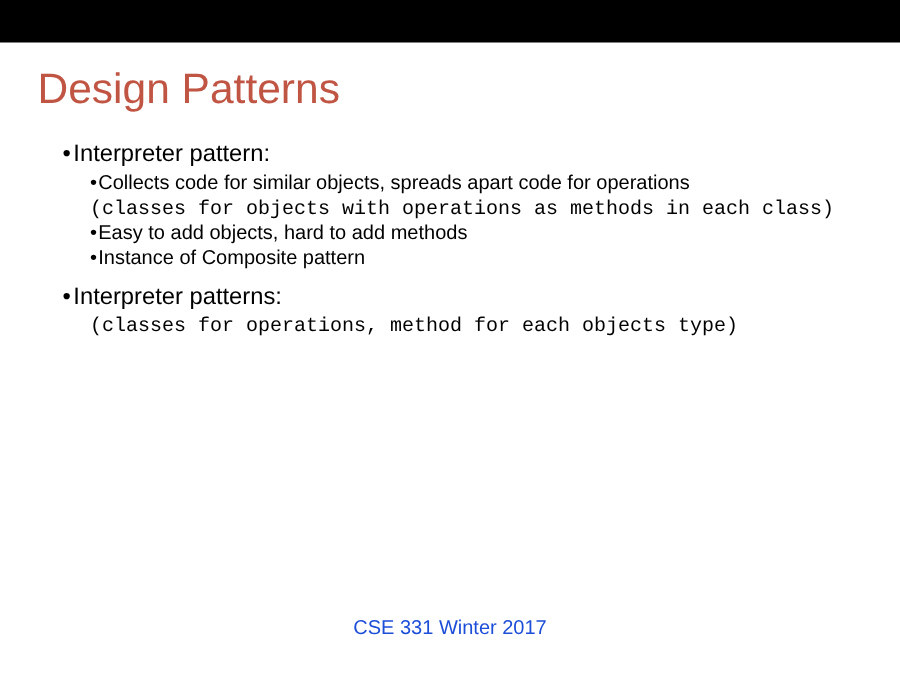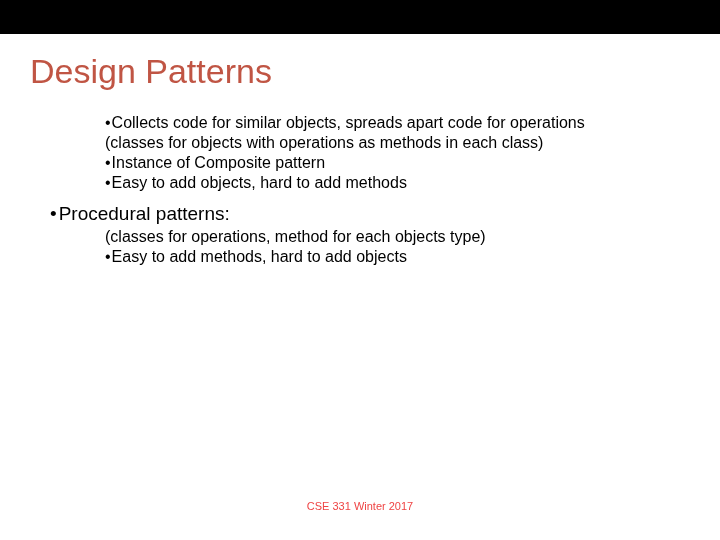--- a/index.html
+++ b/index.html
@@ -32,61 +32,62 @@
     color: #000000;
     font-size: 19px;
     margin-left: 20px;
     margin-bottom: 2px;
   }
   .topic::before {
     content: "•";
     margin-right: 2px;
   }
   .sub-list {
-    margin-left: 75px;
+    margin-left: 42px;
     margin-bottom: 10px;
   }
   .sub-item {
     color: #000000;
     font-size: 16px;
     line-height: 1.25;
   }
   .sub-item .bullet {
     margin-right: 1px;
   }
   .continuation {
     color: #000000;
     font-size: 16px;
     line-height: 1.25;
+    font-family: Liberation Mono, monospace;
   }
   .footer {
     position: absolute;
     bottom: 28px;
     left: 0;
     width: 100%;
     text-align: center;
-    color: #ef4444;
-    font-size: 11px;
+    color: #1d4ed8;
+    font-size: 16px;
   }
 </style>
 </head>
 <body>
 
 <div class="top-bar"></div>
 
 <div class="content">
   <h1 class="title">Design Patterns</h1>
 
+  <div class="topic">Interpreter pattern:</div>
   <div class="sub-list">
     <div class="sub-item"><span class="bullet">•</span><span>Collects code for similar objects, spreads apart code for operations</span></div>
     <div class="continuation">(classes for objects with operations as methods in each class)</div>
+    <div class="sub-item"><span class="bullet">•</span><span>Easy to add objects, hard to add methods</span></div>
     <div class="sub-item"><span class="bullet">•</span><span>Instance of Composite pattern</span></div>
-    <div class="sub-item"><span class="bullet">•</span><span>Easy to add objects, hard to add methods</span></div>
   </div>
 
-  <div class="topic">Procedural patterns:</div>
+  <div class="topic">Interpreter patterns:</div>
   <div class="sub-list">
     <div class="continuation">(classes for operations, method for each objects type)</div>
-    <div class="sub-item"><span class="bullet">•</span><span>Easy to add methods, hard to add objects</span></div>
   </div>
 </div>
 
 <div class="footer">CSE 331 Winter 2017</div>
 
 </body></html>

